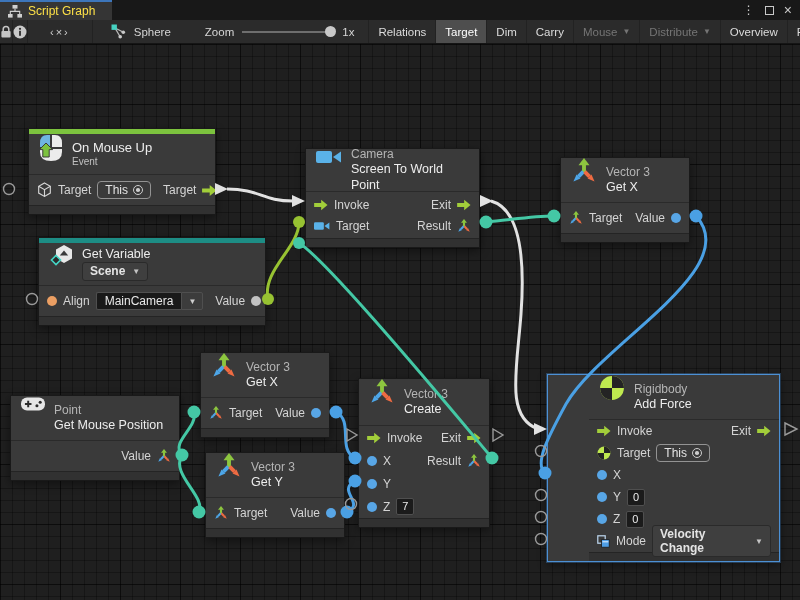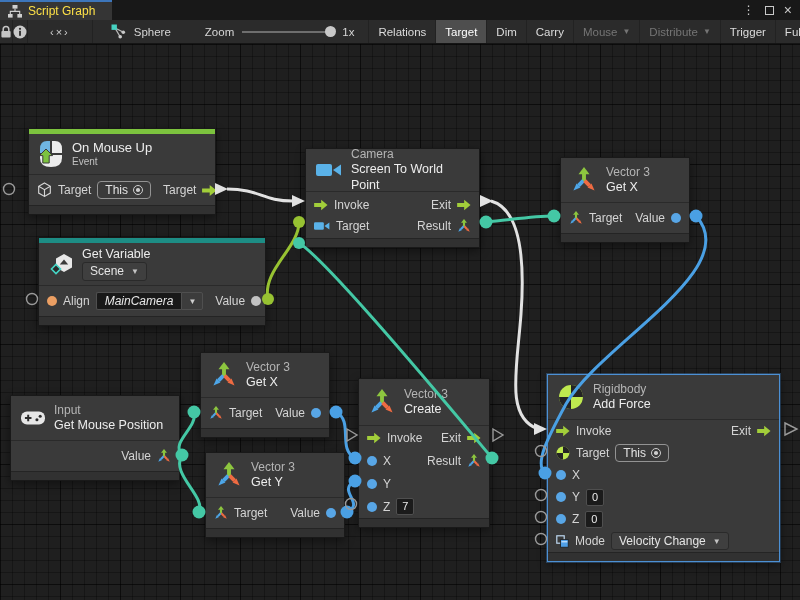--- a/index.html
+++ b/index.html
@@ -29,38 +29,38 @@
       linear-gradient(to right, rgba(0,0,0,.30) 1px, transparent 1px),
       linear-gradient(to bottom, rgba(0,0,0,.30) 1px, transparent 1px),
       linear-gradient(to right, rgba(0,0,0,.45) 1px, transparent 1px),
       linear-gradient(to bottom, rgba(0,0,0,.45) 1px, transparent 1px);
     background-size:12px 12px,12px 12px,60px 60px,60px 60px;}
   .wires{position:absolute;left:0;top:0;z-index:6;pointer-events:none;}
   
   .node{position:absolute;background:#3a3a3a;border:1px solid #191919;box-shadow:0 3px 9px rgba(0,0,0,.45);color:#d8d8d8;z-index:3;}
   .node.selected{border:1px solid #4c90d4;box-shadow:0 0 0 1px rgba(76,144,212,.35),0 3px 9px rgba(0,0,0,.45);}
   .cbar{height:5px;}
-  .nhead{display:flex;align-items:center;gap:9px;padding:0 10px;}
+  .nhead{display:flex;gap:9px;padding:0 10px;}
   .ncol{display:flex;flex-direction:column;justify-content:center;line-height:1.25;}
   .ncap{font-size:12px;color:#b5b5b5;}
   .ntitle{font-size:12.5px;color:#ededed;}
   .nsub{font-size:10px;color:#c2c2c2;}
   .nports{border-top:1px solid #2a2a2a;}
   .prow{display:flex;align-items:center;gap:6px;padding:0 8px;font-size:12px;color:#d4d4d4;}
   .sp{flex:1;}
   .nfoot{height:9px;background:#313131;border-top:1px solid #242424;}
   .dot{width:10px;height:10px;border-radius:50%;flex:0 0 auto;}
   .dot.blue{background:#58a6e6}.dot.orange{background:#eb9f63}.dot.gray{background:#c2c2c2}
   .field{background:#1b1b1b;border:1px solid #4f4f4f;border-radius:2px;color:#ececec;font-size:11px;padding:0 5px;line-height:15px;min-width:16px;text-align:left;}
   .thisbox{display:inline-flex;align-items:center;gap:5px;border:1px solid #939393;border-radius:4px;padding:1px 7px;font-size:12px;color:#e2e2e2;}
   .tgtico{width:10px;height:10px;border:1.3px solid #cdcdcd;border-radius:50%;position:relative;display:inline-block;}
   .tgtico::after{content:"";position:absolute;inset:2.2px;background:#cdcdcd;border-radius:50%;}
-  .dd{display:inline-flex;align-items:center;gap:7px;background:#3f3f3f;border:1px solid #2a2a2a;border-radius:3px;padding:1px 7px;font-size:12px;color:#e4e4e4;}
+  .dd{display:inline-flex;align-items:center;gap:7px;background:#3f3f3f;border:1px solid #2a2a2a;border-radius:3px;padding:1px 7px;font-size:12px;color:#e4e4e4;font-weight:bold;}
   .dd .car{font-size:8px;color:#c4c4c4;}
-  .ddsplit{display:inline-flex;align-items:stretch;font-style:italic;}
+  .ddsplit{display:inline-flex;align-items:stretch;}
   .ddsplit .txt{background:#191919;border:1px solid #4f4f4f;border-right:none;border-radius:2px 0 0 2px;padding:1px 8px;font-size:12px;color:#e8e8e8;}
   .ddsplit .arr{background:#3c3c3c;border:1px solid #4f4f4f;border-radius:0 2px 2px 0;padding:1px 6px;font-size:8px;display:flex;align-items:center;color:#cfcfcf;}
   svg.ico{flex:0 0 auto;display:block;}
 </style>
 </head>
 <body>
 
 <svg width="0" height="0" style="position:absolute">
   <defs>
     <symbol id="sym-tree" viewBox="0 0 14 13">
@@ -195,21 +195,21 @@
       </div>
     <div class="btn disabled">
         <span>Mouse</span>
         <span class="car">▼</span>
       </div>
     <div class="btn disabled">
         <span>Distribute</span>
         <span class="car">▼</span>
       </div>
     <div class="btn">
-        <span>Trigger</span>
+        <span>Overview</span>
       </div>
     <div class="btn">
         <span>Full Screen</span>
       </div>
   </div>
 </div>
 
 <div class="canvas">
 
   <div class="node" style="left:28px;top:84px;width:188px;">
@@ -381,21 +381,21 @@
     </div>
     <div class="nfoot"></div>
   </div>
 
   <div class="node" style="left:10px;top:351px;width:170px;">
     <div class="nhead" style="height:44px">
       <svg class="ico" width="24" height="16">
           <use href="#sym-gamepad"></use>
         </svg>
       <div class="ncol">
-        <span class="ncap">Input</span>
+        <span class="ncap">Point</span>
         <span class="ntitle">Get Mouse Position</span>
       </div>
     </div>
     <div class="nports">
       <div class="prow" style="height:30px">
         <span class="sp"></span>
         <span>Value</span>
         <svg class="ico" width="14" height="14">
             <use href="#sym-vec3"></use>
           </svg>
@@ -441,21 +441,21 @@
       </div>
       <div class="prow" style="height:23px">
         <span class="dot blue"></span>
         <span>Z</span>
         <span class="field">7</span>
       </div>
     </div>
     <div class="nfoot"></div>
   </div>
 
-  <div class="node selected" style="left:547px;top:330px;width:233px;">
+  <div class="node selected" style="left:547px;top:330px;width:233px;padding-left:41px;">
     <div class="nhead" style="height:44px">
       <svg class="ico" width="26" height="26">
           <use href="#sym-rigidbody"></use>
         </svg>
       <div class="ncol">
         <span class="ncap">Rigidbody</span>
         <span class="ntitle">Add Force</span>
       </div>
     </div>
     <div class="nports">

